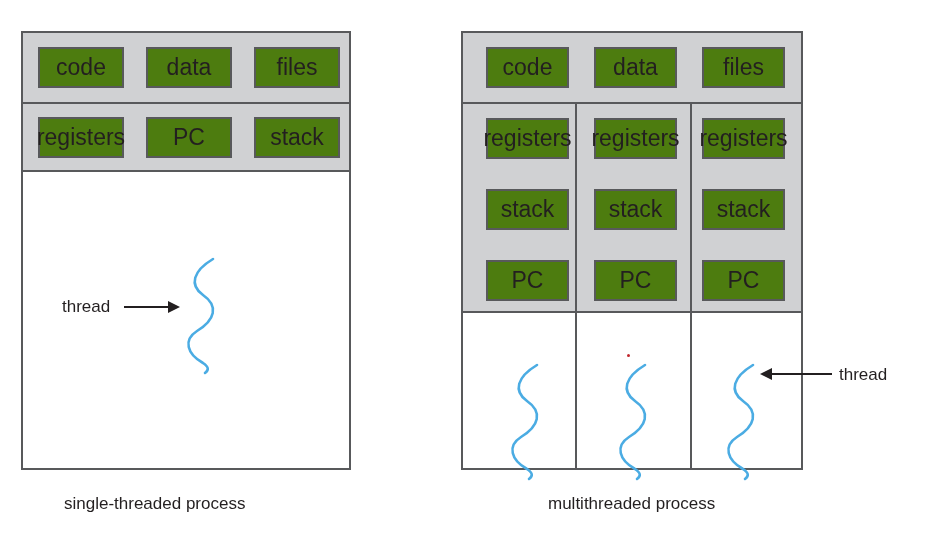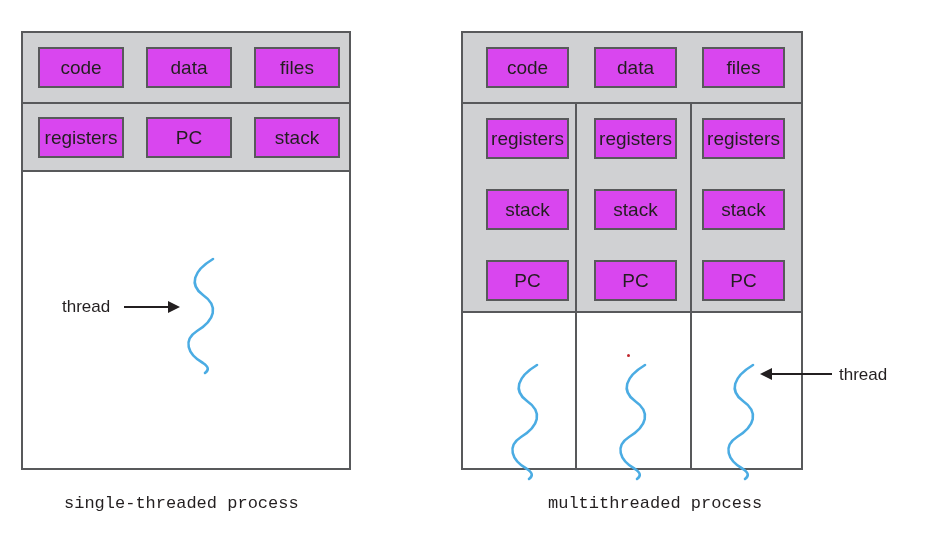--- a/index.html
+++ b/index.html
@@ -49,26 +49,26 @@
     position: absolute;
     left: 0;
     width: 100%;
     height: 2px;
     background: #58595b;
   }
 
   .cell-box {
     position: absolute;
     box-sizing: border-box;
-    background: #d946ef;
+    background: #4d7c0f;
     border: 2px solid #58595b;
     display: flex;
     align-items: center;
     justify-content: center;
-    font-size: 19px;
+    font-size: 23px;
     line-height: 1;
     color: #231f20;
     white-space: nowrap;
   }
 
   .col-divider {
     position: absolute;
     width: 2px;
     background: #58595b;
   }
@@ -104,21 +104,20 @@
   .arrow-svg polygon {
     fill: #231f20;
   }
 
   .caption {
     position: absolute;
     font-size: 17px;
     line-height: 1;
     color: #231f20;
     white-space: nowrap;
-    font-family: Liberation Mono, monospace;
   }
 
   .red-dot {
     position: absolute;
     width: 3px;
     height: 3px;
     background: #c1272d;
     border-radius: 50%;
   }
 </style>

